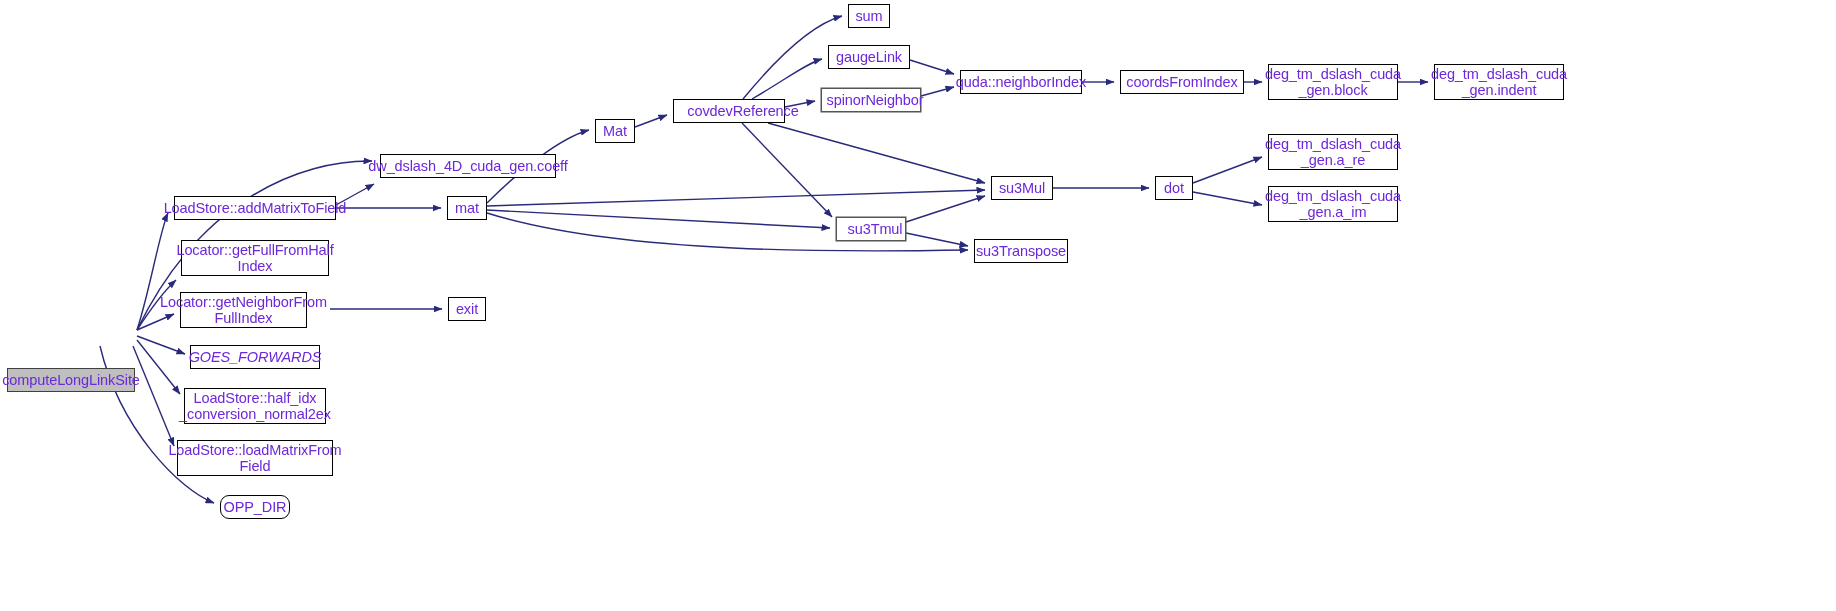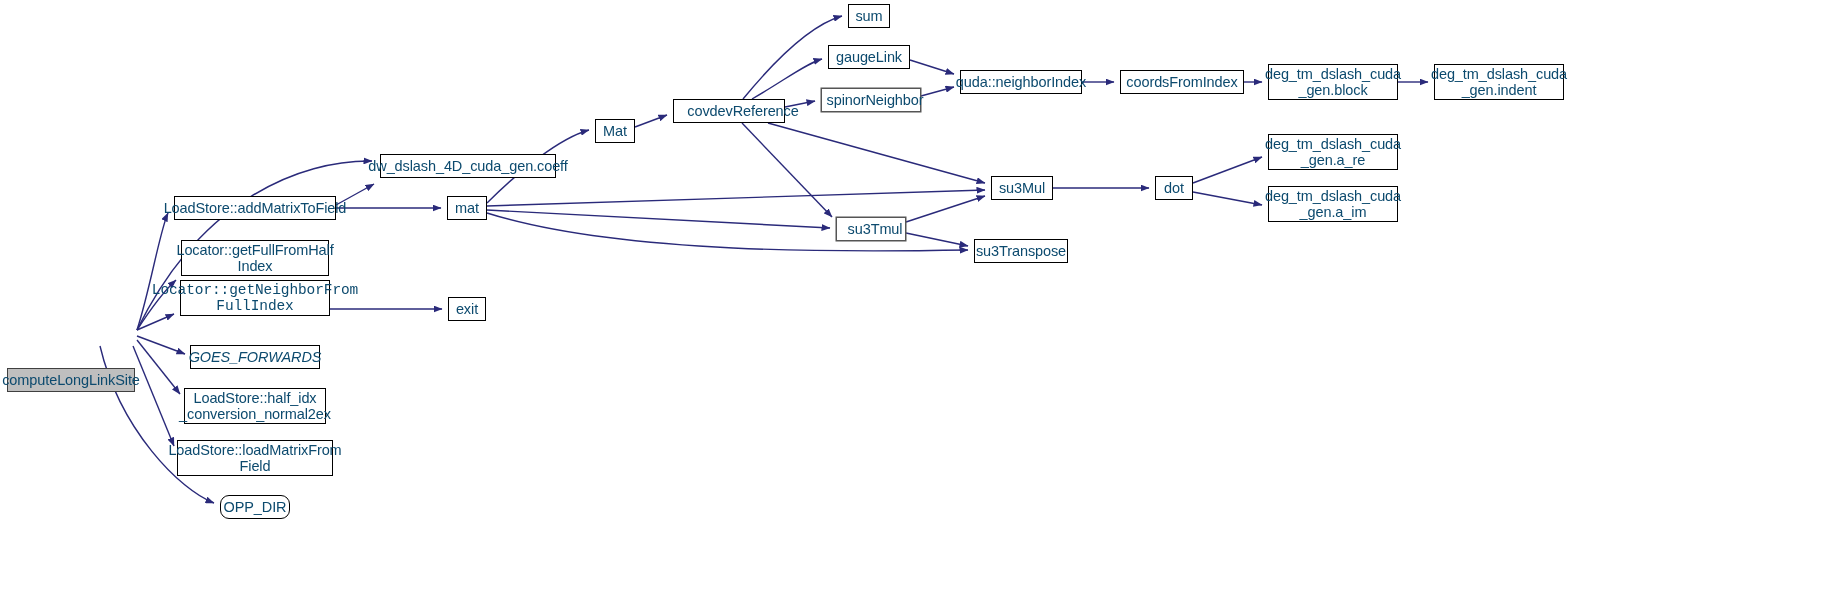--- a/index.html
+++ b/index.html
@@ -21,21 +21,21 @@
     top: 0;
     width: 1836px;
     height: 611px;
     pointer-events: none;
   }
   .node {
     position: absolute;
     box-sizing: border-box;
     border: 1px solid #000000;
     background: #ffffff;
-    color: #0c4a6e;
+    color: #6d28d9;
     display: flex;
     align-items: center;
     justify-content: center;
     text-align: center;
     font-size: 14.5px;
     line-height: 1.12;
     white-space: pre-line;
     letter-spacing: -0.1px;
     z-index: 2;
   }
@@ -97,21 +97,21 @@
         <path d="M1193,183 L1262,157" fill="none" stroke="#2a2a7a" stroke-width="1.4" marker-end="url(#arrow)"></path>
         <path d="M1193,192 L1262,205" fill="none" stroke="#2a2a7a" stroke-width="1.4" marker-end="url(#arrow)"></path>
       </g>
   </svg>
   <div id="node-layer">
       <div class="node root" style="left: 7px; top: 322px; width: 128px; height: 24px;"><span class="node-label">computeLongLinkSite</span></div>
       <div class="node" style="left: 380px; top: 154px; width: 176px; height: 24px;"><span class="node-label">dw_dslash_4D_cuda_gen.coeff</span></div>
       <div class="node" style="left: 174px; top: 196px; width: 162px; height: 24px;"><span class="node-label">LoadStore::addMatrixToField</span></div>
       <div class="node" style="left: 181px; top: 240px; width: 148px; height: 36px;"><span class="node-label">Locator::getFullFromHalf
 Index</span></div>
-      <div class="node" style="left: 180px; top: 280px; width: 150px; height: 36px; font-family: Liberation Mono, monospace;"><span class="node-label">Locator::getNeighborFrom
+      <div class="node" style="left: 180px; top: 292px; width: 127px; height: 36px;"><span class="node-label">Locator::getNeighborFrom
 FullIndex</span></div>
       <div class="node" style="left: 190px; top: 345px; width: 130px; height: 24px; font-style: italic;"><span class="node-label">GOES_FORWARDS</span></div>
       <div class="node" style="left: 184px; top: 388px; width: 142px; height: 36px;"><span class="node-label">LoadStore::half_idx
 _conversion_normal2ex</span></div>
       <div class="node" style="left: 177px; top: 440px; width: 156px; height: 36px;"><span class="node-label">LoadStore::loadMatrixFrom
 Field</span></div>
       <div class="node" style="left: 220px; top: 495px; width: 70px; height: 24px; border-radius: 9px;"><span class="node-label">OPP_DIR</span></div>
       <div class="node" style="left: 447px; top: 196px; width: 40px; height: 24px;"><span class="node-label">mat</span></div>
       <div class="node" style="left: 448px; top: 297px; width: 38px; height: 24px;"><span class="node-label">exit</span></div>
       <div class="node" style="left: 595px; top: 119px; width: 40px; height: 24px;"><span class="node-label">Mat</span></div>

